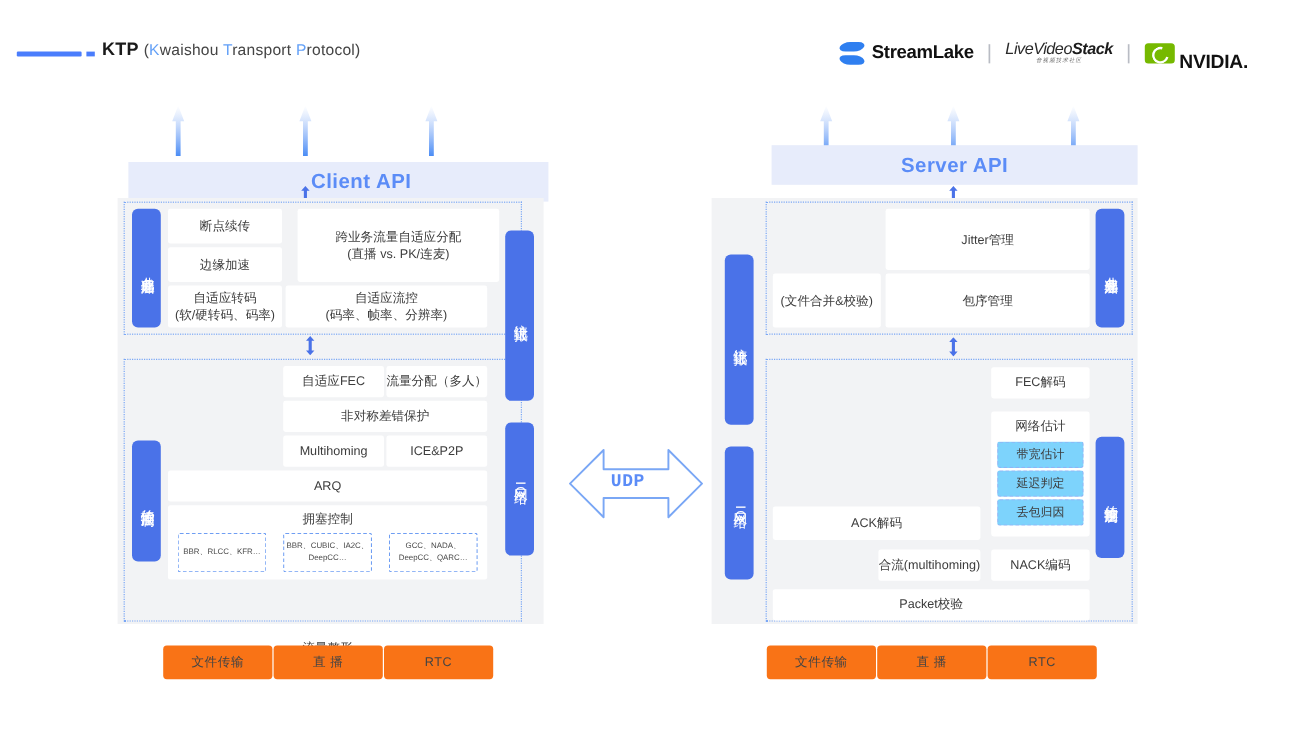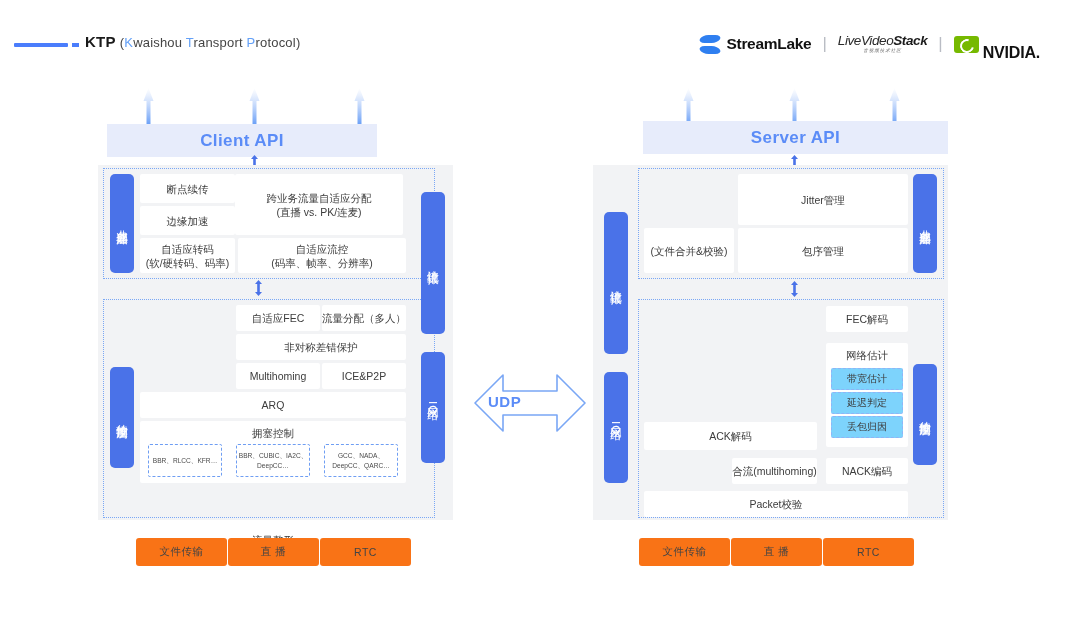--- a/index.html
+++ b/index.html
@@ -116,42 +116,42 @@
       </defs>
     <path d="M6.5 0 L11.5 13 L8.5 13 L8.5 42 L4.5 42 L4.5 13 L1.5 13 Z" fill="url(#gd1)"></path>
   </svg>
   <svg class="darrow" style="left:248px;top:88px;height:42px;" viewBox="0 0 13 42">
     <path d="M6.5 0 L11.5 13 L8.5 13 L8.5 42 L4.5 42 L4.5 13 L1.5 13 Z" fill="url(#gd1)"></path>
   </svg>
   <svg class="darrow" style="left:353px;top:88px;height:42px;" viewBox="0 0 13 42">
     <path d="M6.5 0 L11.5 13 L8.5 13 L8.5 42 L4.5 42 L4.5 13 L1.5 13 Z" fill="url(#gd1)"></path>
   </svg>
 
-  <div class="api-bar" style="left:107px;top:124px;width:270px;">Client API</div>
+  <div class="api-bar" style="left:107px;top:135px;width:312px;padding-left:38px;">Client API</div>
 
   <svg class="vconn" style="left:250px;top:155px;" viewBox="0 0 9 16">
     <path d="M4.5 0 L8 4 L5.8 4 L5.8 12 L8 12 L4.5 16 L1 12 L3.2 12 L3.2 4 L1 4 Z" fill="#4a72e8"></path>
   </svg>
 
   <div class="panel gray" style="left:98px;top:165px;width:355px;height:355px;"></div>
 
   <div class="group" style="left:103px;top:168px;width:332px;height:111px;"></div>
   <div class="vtab" style="left:110px;top:174px;width:24px;height:99px;">业务感知层</div>
 
   <div class="cell" style="left:140px;top:174px;width:95px;height:29px;">
     <span>断点续传</span>
   </div>
   <div class="cell" style="left:140px;top:206px;width:95px;height:29px;">
     <span>边缘加速</span>
   </div>
   <div class="cell" style="left:140px;top:238px;width:95px;height:35px;">
     <span>自适应转码</span>
     <span>(软/硬转码、码率)</span>
   </div>
-  <div class="cell" style="left:235px;top:174px;width:168px;height:61px;">
+  <div class="cell" style="left:248px;top:174px;width:168px;height:61px;">
     <span>跨业务流量自适应分配</span>
     <span>(直播 vs. PK/连麦)</span>
   </div>
   <div class="cell" style="left:238px;top:238px;width:168px;height:35px;">
     <span>自适应流控</span>
     <span>(码率、帧率、分辨率)</span>
   </div>
 
   <svg class="vconn" style="left:254px;top:280px;" viewBox="0 0 9 16">
     <path d="M4.5 0 L8 4 L5.8 4 L5.8 12 L8 12 L4.5 16 L1 12 L3.2 12 L3.2 4 L1 4 Z" fill="#4a72e8"></path>
@@ -191,21 +191,21 @@
   <div class="vtab" style="left:421px;top:192px;width:24px;height:142px;">统计上报</div>
   <div class="vtab" style="left:421px;top:352px;width:24px;height:111px;">网络IO</div>
 
   <div class="btm-btn" style="left:136px;top:538px;width:91px;">文件传输</div>
   <div class="btm-btn" style="left:228px;top:538px;width:91px;">直 播</div>
   <div class="btm-btn" style="left:320px;top:538px;width:91px;">RTC</div>
 
   <svg class="udp" style="left:472px;top:372px;width:116px;height:62px;" viewBox="0 0 116 62">
     <path d="M31 3 L31 19 L85 19 L85 3 L113 31 L85 59 L85 43 L31 43 L31 59 L3 31 Z" fill="#ffffff" stroke="#7aa7f5" stroke-width="1.6" stroke-linejoin="round"></path>
   </svg>
-  <div class="udp-label" style="left:488px;top:393px;">UDP</div>
+  <div class="udp-label" style="left:509px;top:393px;font-family:Liberation Mono, monospace;">UDP</div>
 
   <svg class="darrow" style="left:682px;top:88px;height:42px;" viewBox="0 0 13 42">
     <defs>
         <linearGradient id="gu1" x1="0" y1="1" x2="0" y2="0">
           <stop offset="0" stop-color="#4a8cf5" stop-opacity="1"></stop>
           <stop offset="1" stop-color="#89b0f8" stop-opacity="0"></stop>
         </linearGradient>
       </defs>
     <path d="M6.5 0 L11.5 13 L8.5 13 L8.5 42 L4.5 42 L4.5 13 L1.5 13 Z" fill="url(#gu1)"></path>
   </svg>

